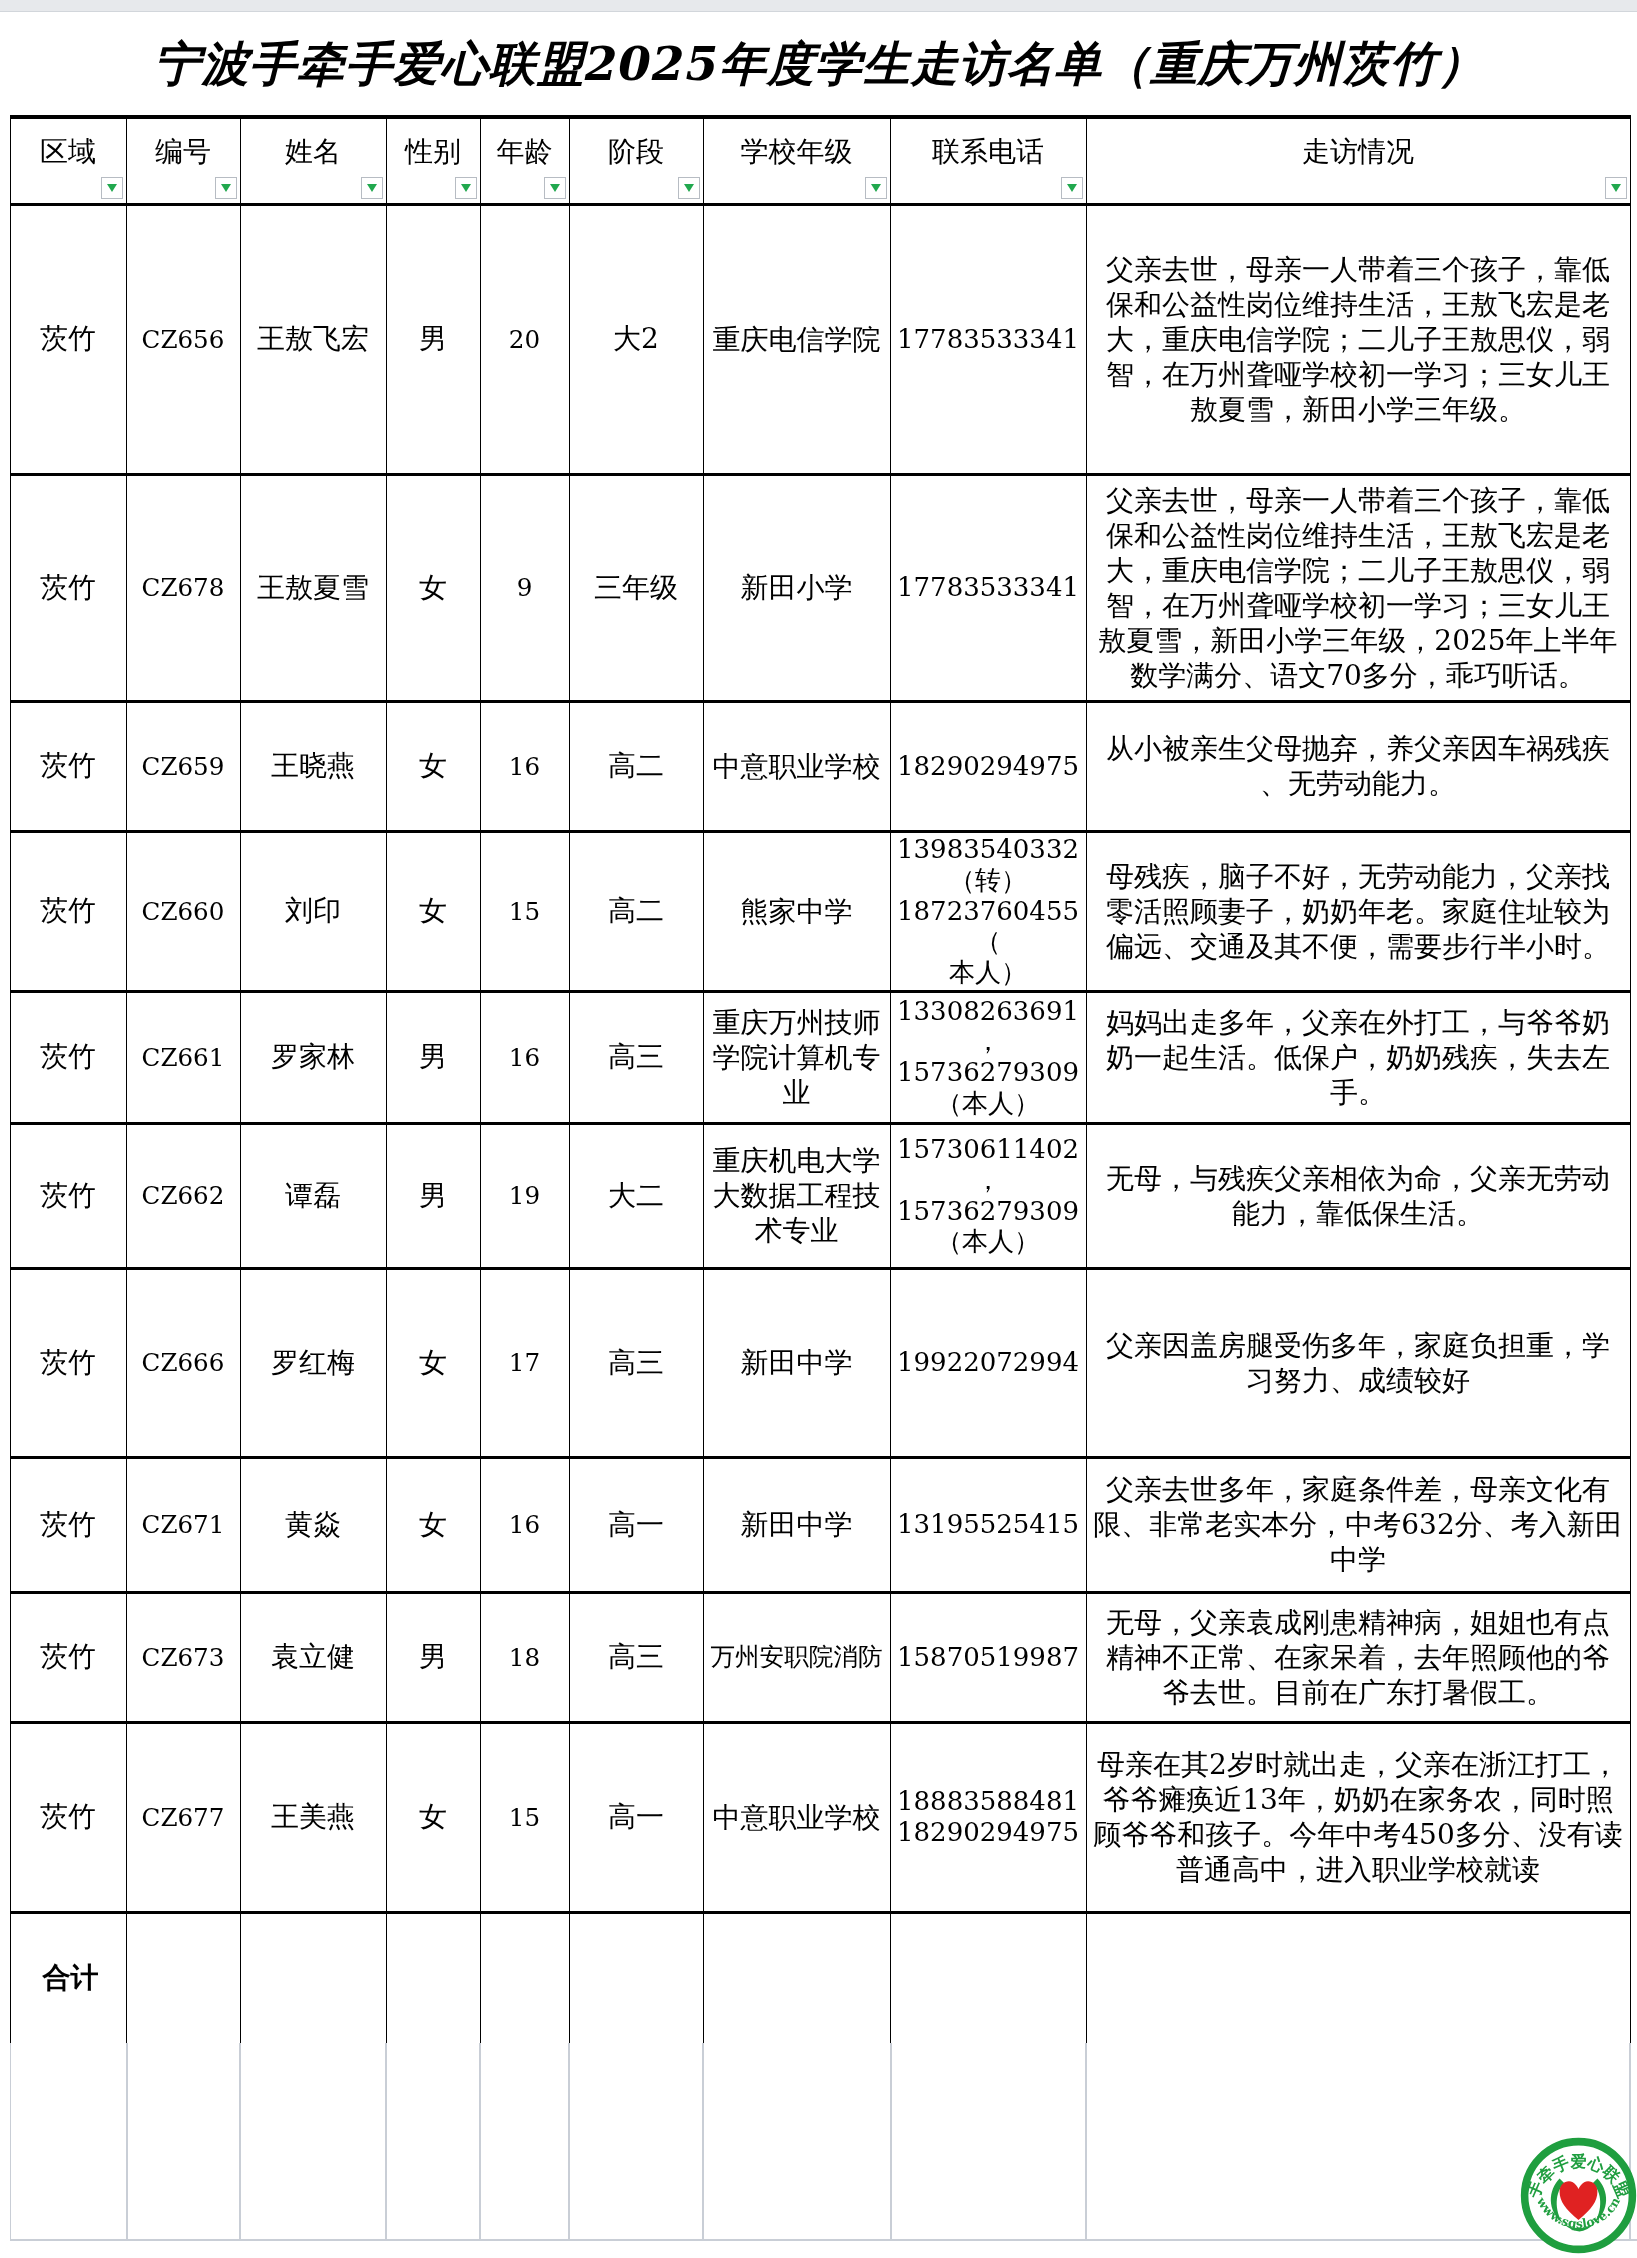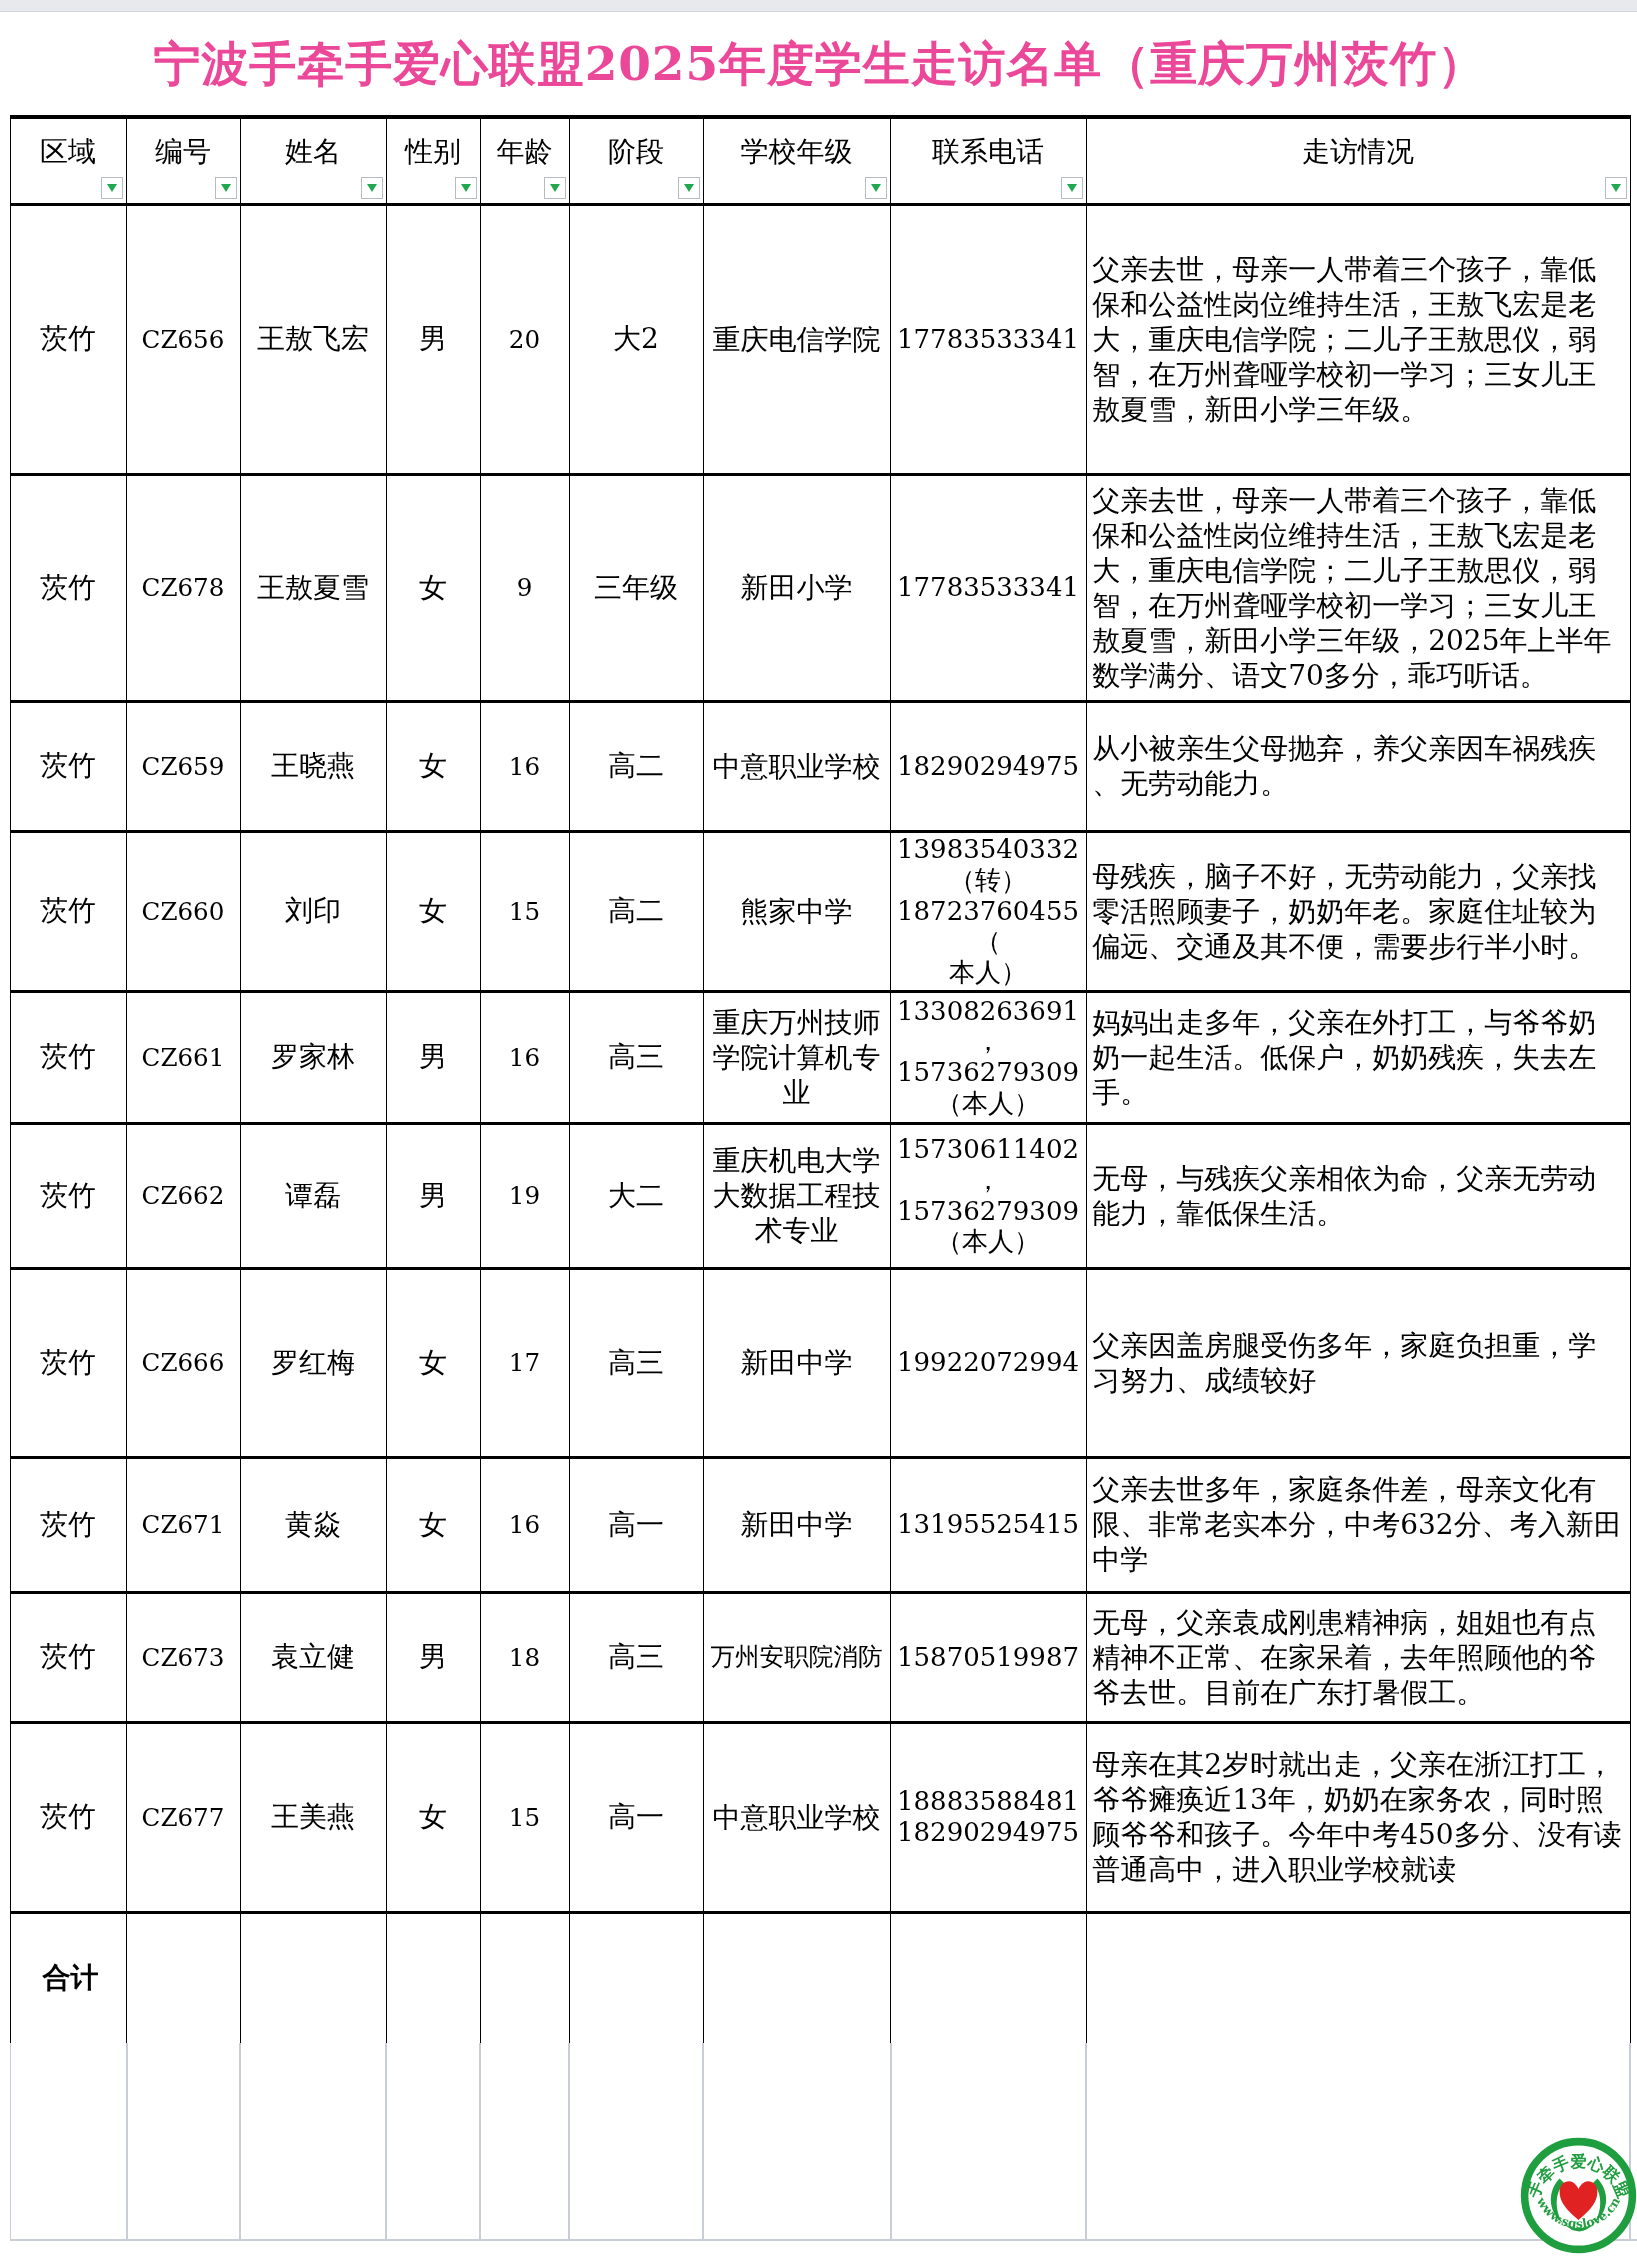--- a/index.html
+++ b/index.html
@@ -30,40 +30,40 @@
   .filter-btn{position:absolute;right:2.8px;bottom:3.8px;width:22px;height:22px;
               background:#fff;border:0.9px solid #b7bcc3;
               display:flex;align-items:center;justify-content:center;cursor:pointer;}
   .tri{width:0;height:0;border-left:5.7px solid transparent;border-right:5.7px solid transparent;
        border-top:8.5px solid #21a84e;}
 
   .c-id,.c-age{font-size:24.6px;margin-top:36px;}
   .c-school{white-space:pre-line;line-height:1.25;padding:0 6px;}
   .c-school.tight{white-space:nowrap;font-size:24.6px;padding:2px;}
   .c-phone{white-space:pre-line;line-height:1.18;font-size:26px;padding:0;line-break:anywhere;}
-  .c-notes{font-size:28px;line-height:35px;padding:0 5.7px;line-break:anywhere;text-align:left;}
+  .c-notes{font-size:28px;line-height:35px;padding:0 5.7px;line-break:anywhere;text-align:center;}
   .total-label{text-align:left;padding-left:32px;font-weight:bold;}
 
   .ghost{position:absolute;top:2043px;left:0;width:1637px;height:198px;background:#fff;}
   .gv{position:absolute;top:0;width:1.9px;height:196px;background:#c9ced6;}
   .gh{position:absolute;left:9.5px;width:1628px;bottom:0;height:1.9px;background:#c9ced6;}
 
   .logo{position:absolute;left:1518px;top:2135px;width:121px;height:121px;}
 </style>
 </head>
 <body>
 
 <div class="page">
 
   <div class="top-strip"></div>
   <div class="tl-grid left"></div>
   <div class="tl-grid right"></div>
 
   <div class="title-area">
-    <h1 id="title-h1" style="color: #ec4899;">宁波手牵手爱心联盟2025年度学生走访名单（重庆万州茨竹）</h1>
+    <h1 id="title-h1" style="color: #000000; font-style: italic;">宁波手牵手爱心联盟2025年度学生走访名单（重庆万州茨竹）</h1>
   </div>
 
   <table class="sheet">
     <colgroup>
       <col style="width:116px">
         <col style="width:114px">
         <col style="width:146px">
       <col style="width:94px">
         <col style="width:89px">
         <col style="width:134px">

